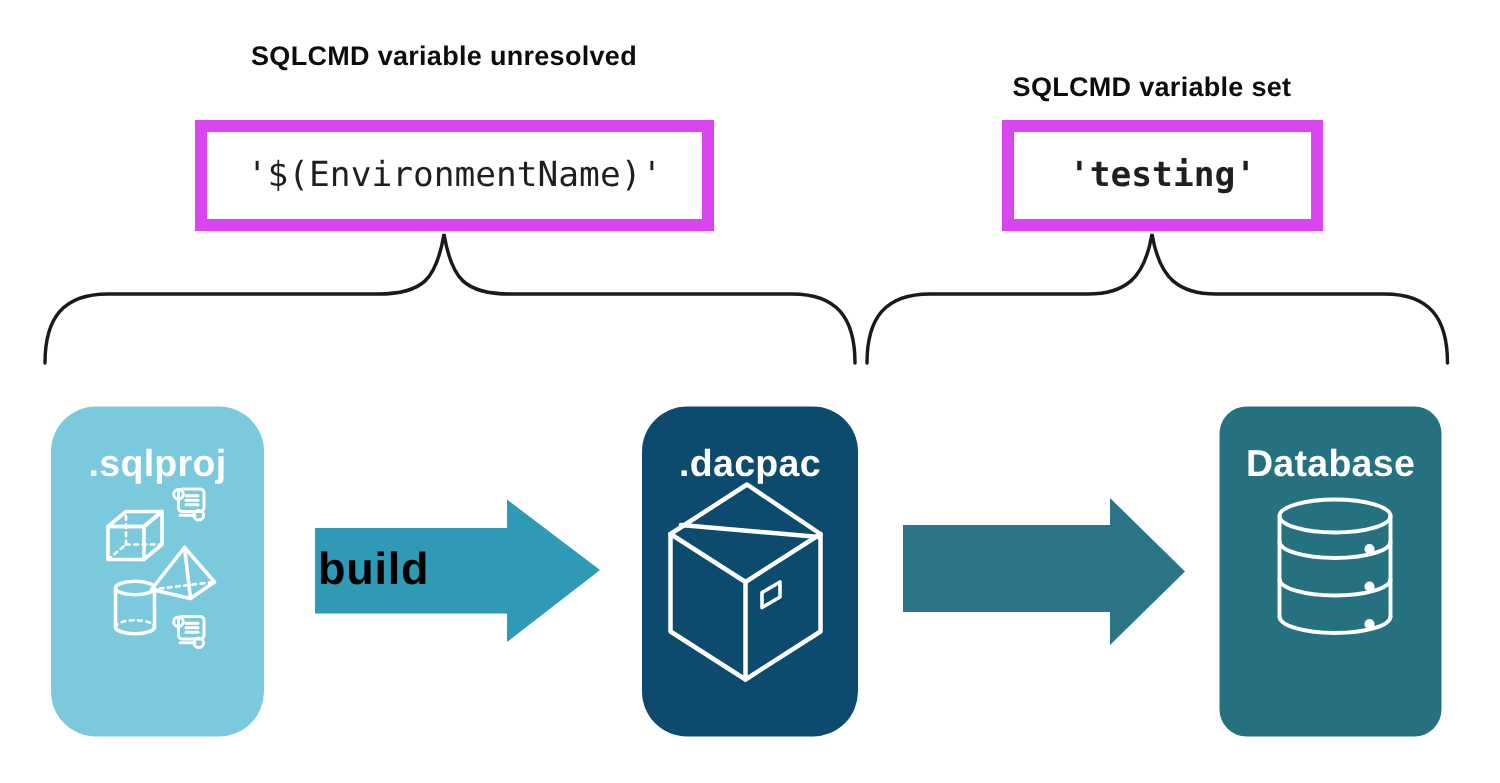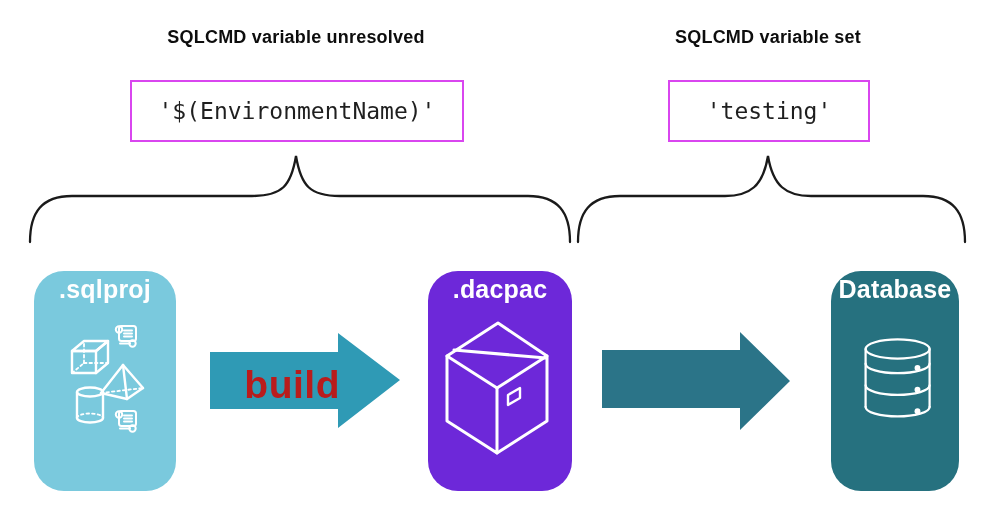--- a/index.html
+++ b/index.html
@@ -5,43 +5,43 @@
   html,body{margin:0;padding:0;background:#fff;}
   #canvas{
     position:relative;width:1000px;height:522px;background:#fff;overflow:hidden;
     font-family:"Liberation Sans",sans-serif;
   }
   .heading{
     position:absolute;top:27px;width:400px;text-align:center;
     font-size:18px;font-weight:700;color:#0d0d0d;letter-spacing:.2px;
   }
   #heading-left{left:96px;}
-  #heading-right{left:568px;}
+  #heading-right{left:568px;margin-top:21px;}
   .code-box{
     position:absolute;top:80px;height:58px;background:#fff;
-    border:2px solid #d946ef;display:flex;align-items:center;justify-content:center;
+    border:8px solid #d946ef;display:flex;align-items:center;justify-content:center;
     font-family:"DejaVu Sans Mono",monospace;font-size:23px;color:#1f1f1f;
   }
   #code-box-left{left:130px;width:330px;}
-  #code-box-right{left:668px;width:198px;}
+  #code-box-right{left:668px;width:198px;font-weight:bold;}
   .svg-layer{position:absolute;left:0;top:0;width:1000px;height:522px;}
   .node{
     position:absolute;top:271px;height:220px;border-radius:30px;
   }
   #node-sqlproj{left:34px;width:142px;}
   #node-dacpac{left:428px;width:144px;}
-  #node-database{left:831px;width:128px;}
+  #node-database{left:813px;width:148px;border-radius:18px;}
   .node-label{
-    position:relative;display:block;text-align:center;padding-top:4px;
+    position:relative;display:block;text-align:center;padding-top:24px;
     font-size:25px;font-weight:700;color:#fff;letter-spacing:.2px;
   }
   .node-icon{position:absolute;left:0;top:0;width:100%;height:100%;}
   .arrow-label{
-    position:absolute;color:#b91c1c;font-weight:700;font-size:39px;
-    text-align:right;letter-spacing:.5px;
+    position:absolute;color:#000000;font-weight:700;font-size:30px;
+    text-align:left;letter-spacing:.5px;
   }
   #build-label{left:212px;top:363px;width:128px;}
   #deploy-label{left:606px;top:361px;width:134px;}
 </style>
 </head>
 <body>
 
 <div id="canvas">
 
   <div id="heading-left" class="heading">SQLCMD variable unresolved</div>
@@ -111,21 +111,21 @@
         <circle cx="17.5" cy="18.5" r="3.2"></circle>
         <line x1="5" y1="18.5" x2="15" y2="18.5"></line>
         <line x1="9" y1="5.5" x2="17" y2="5.5"></line>
         <line x1="9" y1="8.5" x2="17" y2="8.5"></line>
         <line x1="9" y1="11.5" x2="17" y2="11.5"></line>
       </g>
     </svg>
     <span class="node-label">.sqlproj</span>
   </div>
 
-  <div id="node-dacpac" class="node" style="background-color: #6d28d9;">
+  <div id="node-dacpac" class="node" style="background-color: #0c4a6e;">
     <svg class="node-icon" viewBox="0 0 144 220" fill="none" stroke="#ffffff" stroke-width="3" stroke-linejoin="round" stroke-linecap="round">
       <polygon points="70,52 19,85 69,117 119,85"></polygon>
       <polyline points="19,85 19,150 69,182 69,117"></polyline>
       <polyline points="119,85 119,150 69,182"></polyline>
       <line x1="26" y1="79" x2="118" y2="87"></line>
       <polygon points="80,124 92,117 92,127 80,134" stroke-width="2.4"></polygon>
     </svg>
     <span class="node-label">.dacpac</span>
   </div>
 

